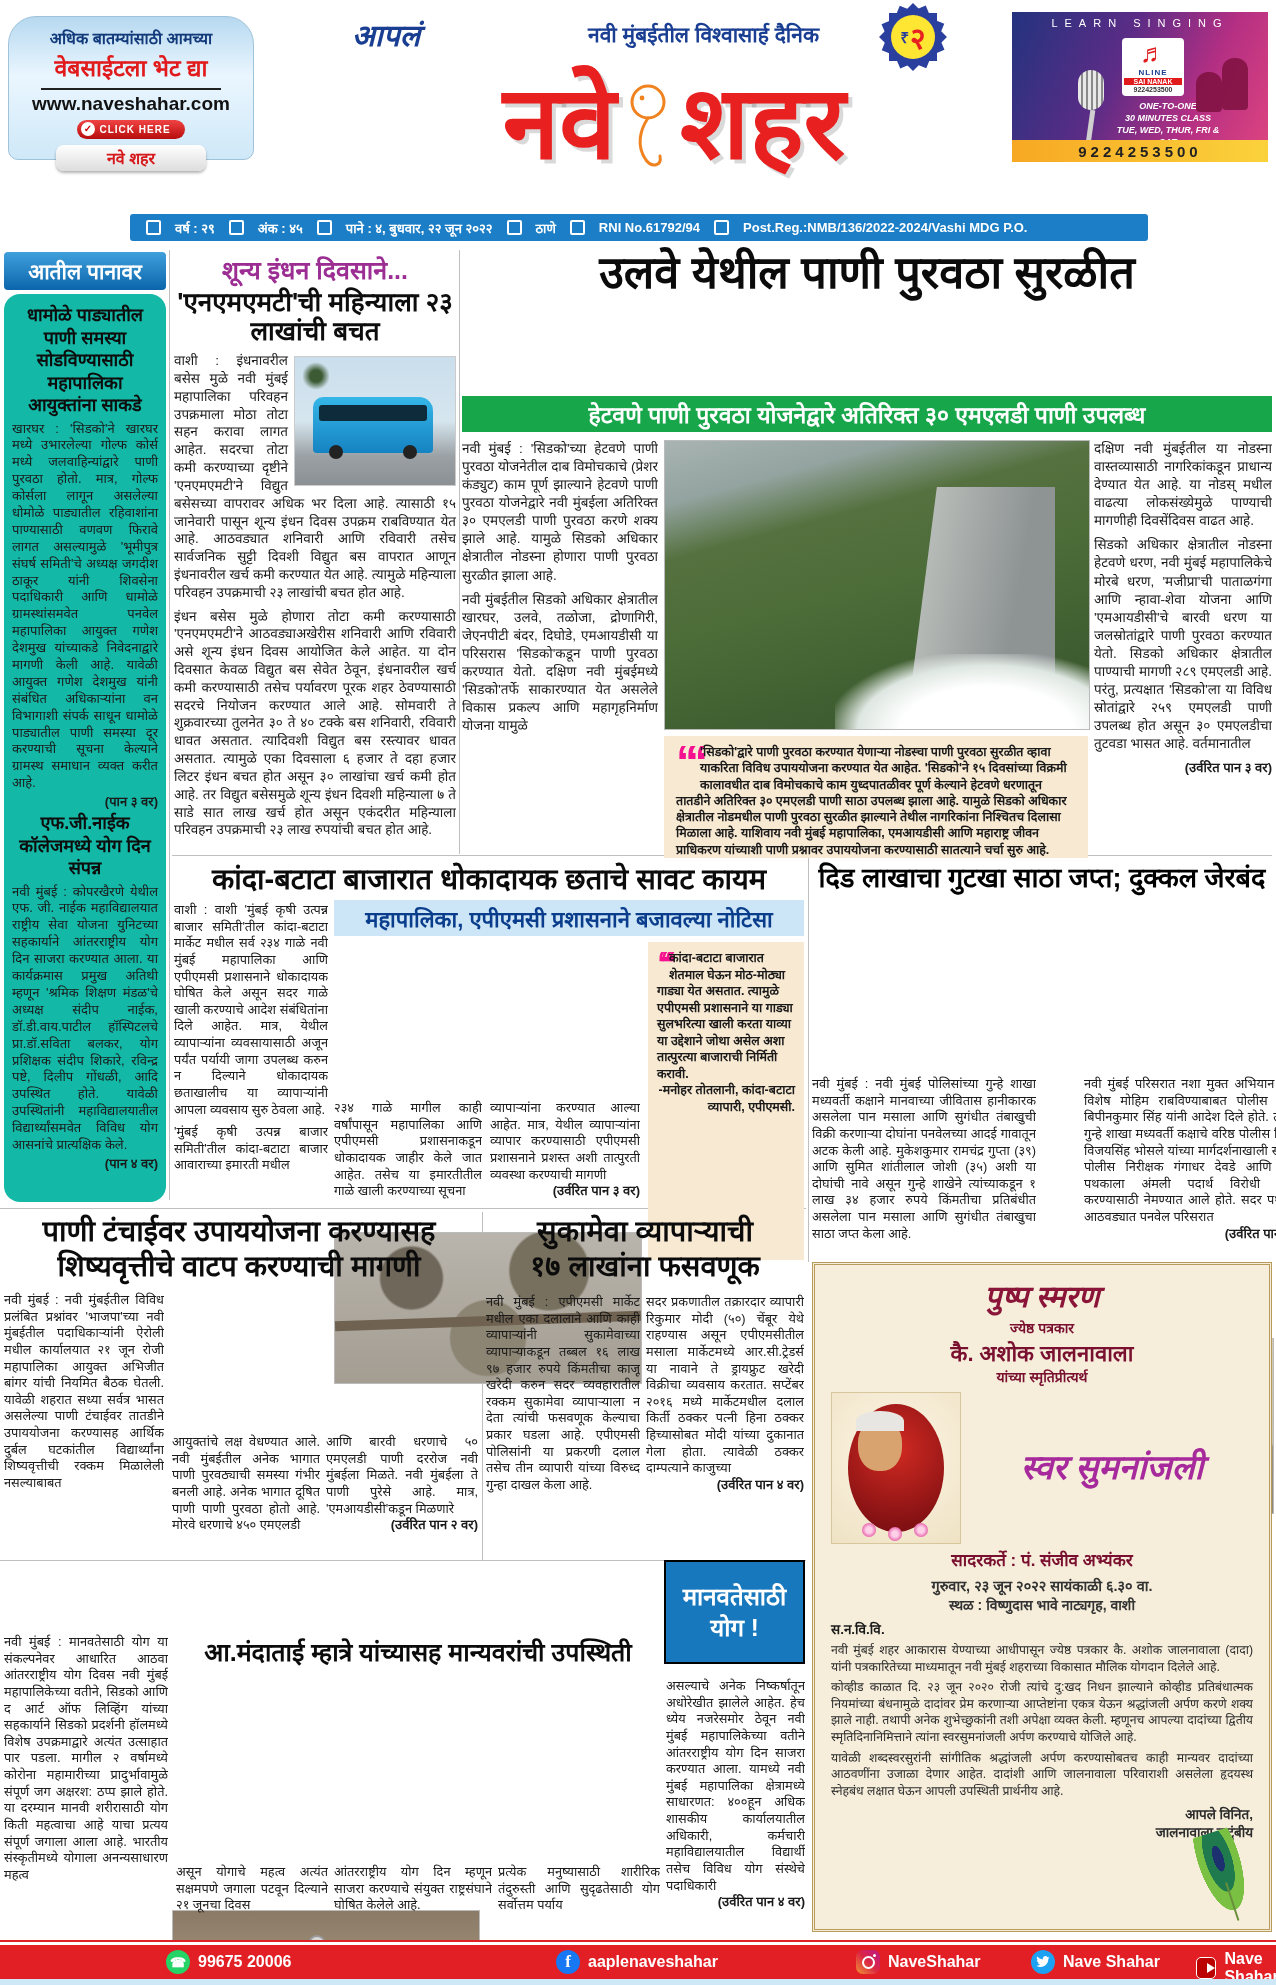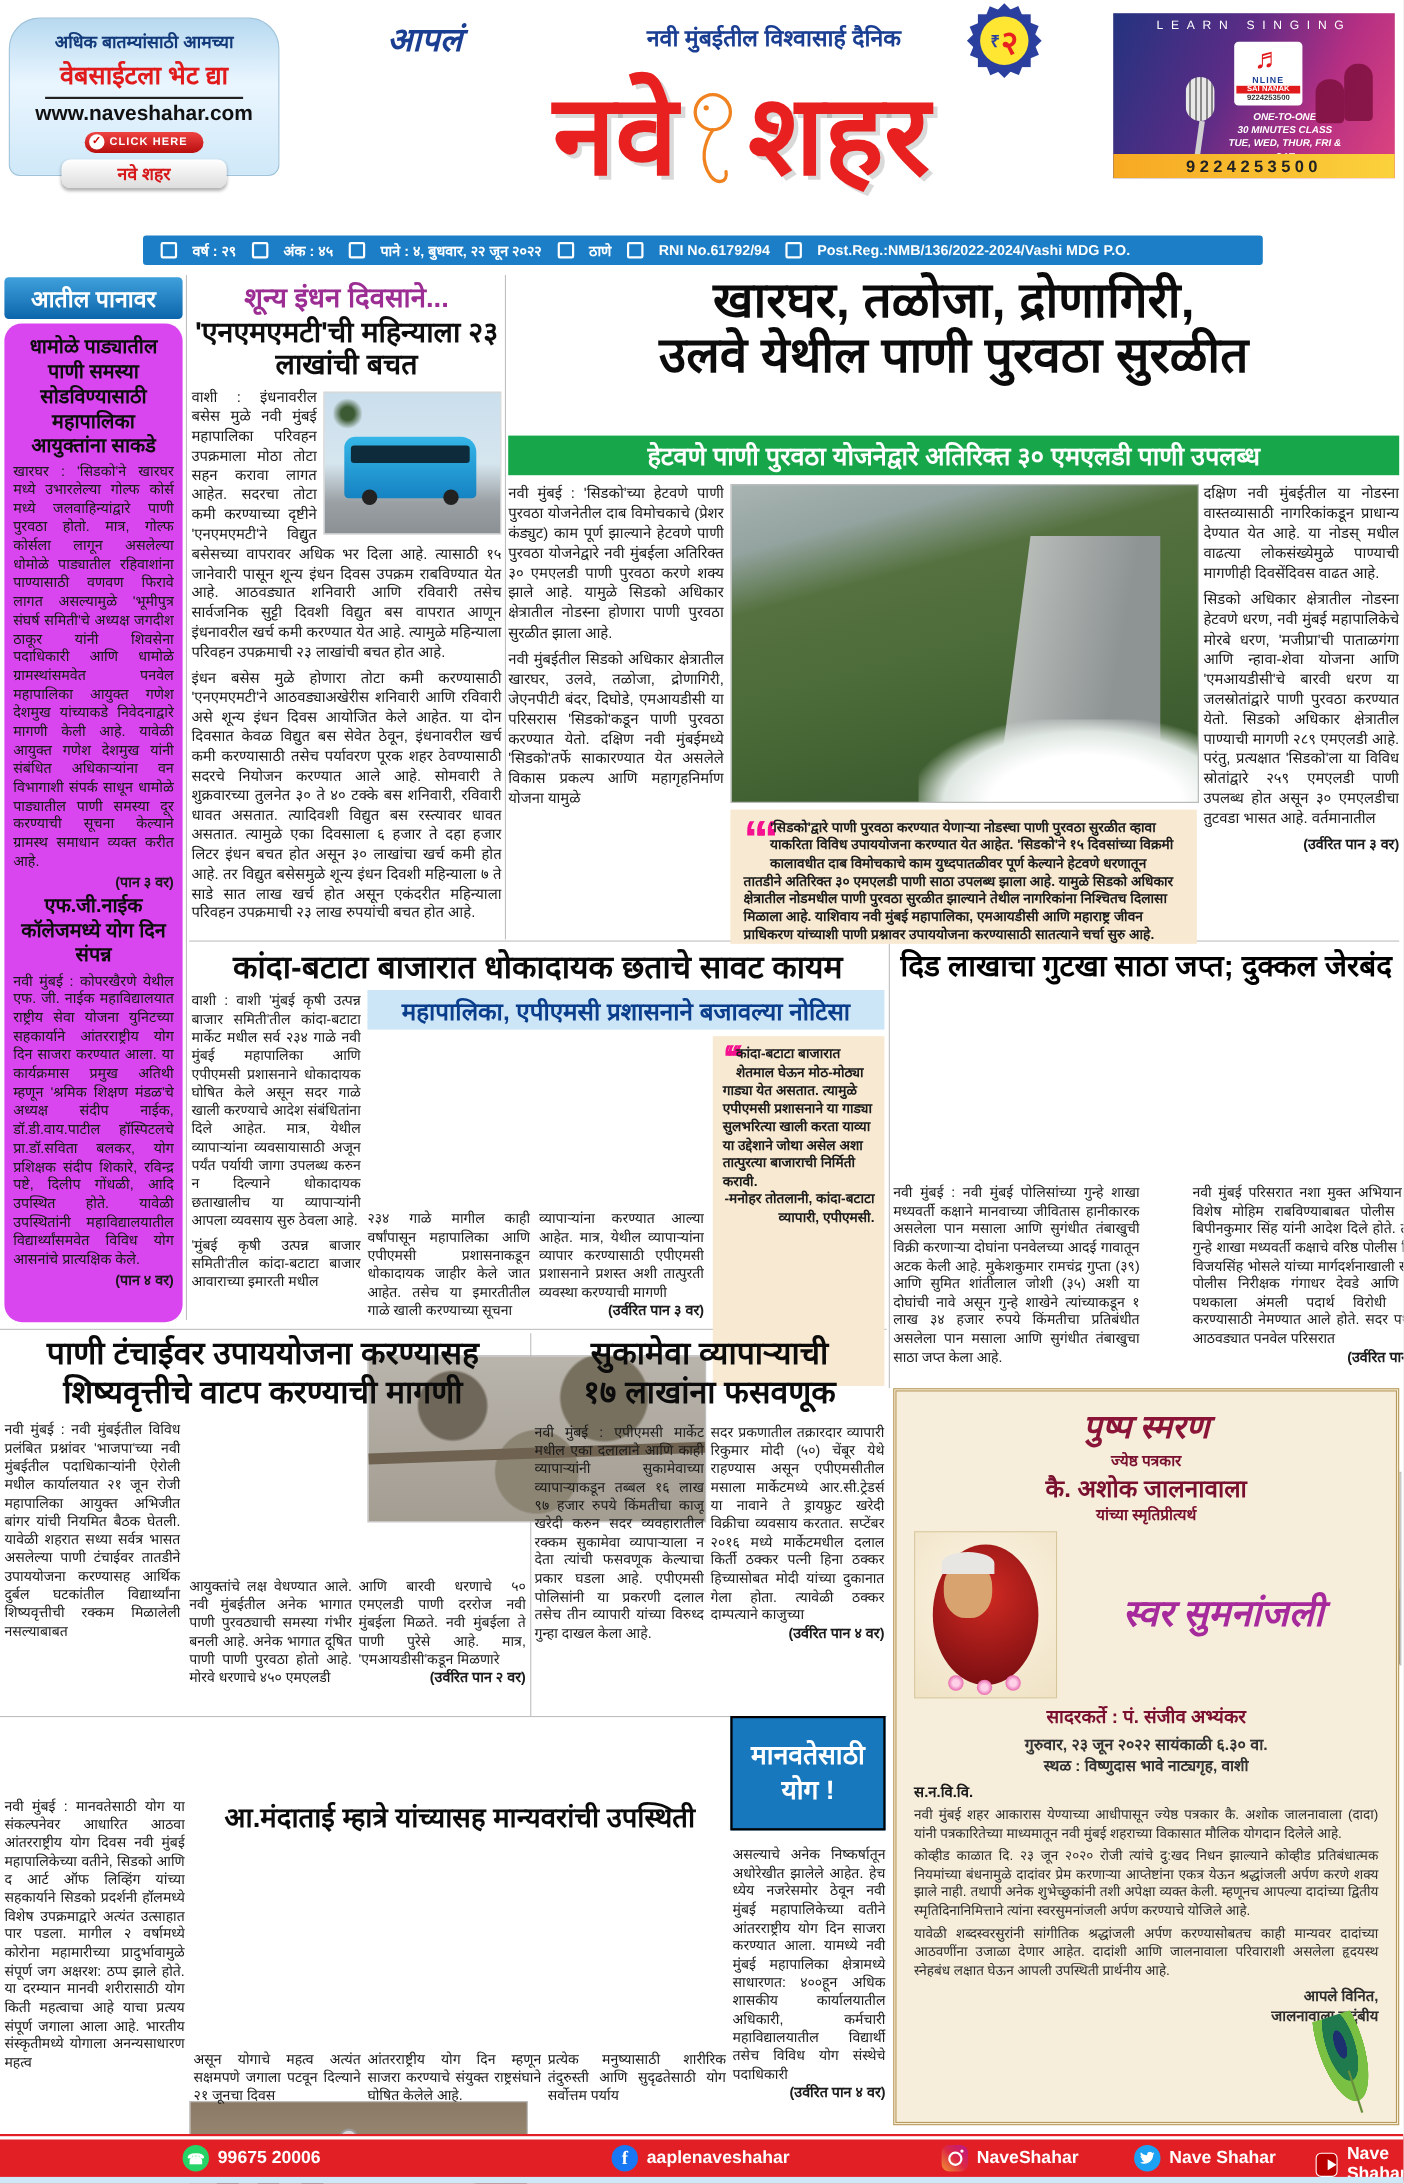--- a/index.html
+++ b/index.html
@@ -55,21 +55,21 @@
   
   .dateline{left:130px;top:214px;width:1018px;height:27px;background:#1b7ec6;border-radius:3px;
        display:flex;align-items:center;gap:14px;padding:0 16px;box-sizing:border-box;color:#fff;font-size:13px;font-weight:700;}
   .cal{width:11px;height:11px;border:2px solid #fff;border-radius:2px;background:transparent;flex:none;}
   
   .vline{width:1px;background:#bfbfbf;}
   .hline{height:1px;background:#bfbfbf;}
   
   .sbHead{left:4px;top:252px;width:162px;height:38px;background:linear-gradient(180deg,#3fa0dc,#0c65ab);
        color:#fff;font-size:21px;font-weight:800;display:flex;align-items:center;justify-content:center;border-radius:4px;}
-  .sbBox{left:4px;top:294px;width:162px;height:908px;background:#d946ef;border-radius:16px;padding:8px 8px;box-sizing:border-box;}
+  .sbBox{left:4px;top:294px;width:162px;height:908px;background:#14b8a6;border-radius:16px;padding:8px 8px;box-sizing:border-box;}
   .sbBox h3{margin:2px 0 4px;font-size:18px;line-height:1.25;text-align:center;color:#0d0d0d;}
   .sbBox .bd{font-size:13px;line-height:1.3;}
   .jump{text-align:right;font-weight:700;font-size:13px;}
   
   .nmmt{left:174px;top:252px;width:282px;height:600px;}
   .kicker{color:#9b2d93;font-size:25px;font-weight:800;text-align:center;}
   .nmmt h2{margin:2px 0 6px;font-size:26px;line-height:1.12;text-align:center;color:#0d0d0d;}
   .nmmt .bd{font-size:13.5px;line-height:1.32;}
   .busphoto{float:right;width:160px;height:128px;margin:4px 0 4px 6px;background:linear-gradient(180deg,#c7dcebf0 0%,#d6e6ef 50%,#9aa0a4 78%,#8a9094 100%);position:relative;border:1px solid #ccc;}
   .busphoto .palm{position:absolute;left:8px;top:4px;width:26px;height:30px;background:radial-gradient(circle,#3c5a33 30%,transparent 70%);}
@@ -282,21 +282,20 @@
         <div class="bus"></div>
         <div class="wheel" style="left:34px;"></div>
         <div class="wheel" style="left:108px;"></div>
       </div>
       <p>वाशी : इंधनावरील बसेस मुळे नवी मुंबई महापालिका परिवहन उपक्रमाला मोठा तोटा सहन करावा लागत आहेत. सदरचा तोटा कमी करण्याच्या दृष्टीने 'एनएमएमटी'ने विद्युत बसेसच्या वापरावर अधिक भर दिला आहे. त्यासाठी १५ जानेवारी पासून शून्य इंधन दिवस उपक्रम राबविण्यात येत आहे. आठवड्यात शनिवारी आणि रविवारी तसेच सार्वजनिक सुट्टी दिवशी विद्युत बस वापरात आणून इंधनावरील खर्च कमी करण्यात येत आहे. त्यामुळे महिन्याला परिवहन उपक्रमाची २३ लाखांची बचत होत आहे.</p>
       <p>इंधन बसेस मुळे होणारा तोटा कमी करण्यासाठी 'एनएमएमटी'ने आठवड्याअखेरीस शनिवारी आणि रविवारी असे शून्य इंधन दिवस आयोजित केले आहेत. या दोन दिवसात केवळ विद्युत बस सेवेत ठेवून, इंधनावरील खर्च कमी करण्यासाठी तसेच पर्यावरण पूरक शहर ठेवण्यासाठी सदरचे नियोजन करण्यात आले आहे. सोमवारी ते शुक्रवारच्या तुलनेत ३० ते ४० टक्के बस शनिवारी, रविवारी धावत असतात. त्यादिवशी विद्युत बस रस्त्यावर धावत असतात. त्यामुळे एका दिवसाला ६ हजार ते दहा हजार लिटर इंधन बचत होत असून ३० लाखांचा खर्च कमी होत आहे. तर विद्युत बसेसमुळे शून्य इंधन दिवशी महिन्याला ७ ते साडे सात लाख खर्च होत असून एकंदरीत महिन्याला परिवहन उपक्रमाची २३ लाख रुपयांची बचत होत आहे.</p>
     </div>
   </div>
 
   <div class="abs mainHead">
-    <div>खारघर, तळोजा, द्रोणागिरी,</div>
     <div>उलवे येथील पाणी पुरवठा सुरळीत</div>
   </div>
   <div class="abs greenbar">हेटवणे पाणी पुरवठा योजनेद्वारे अतिरिक्त ३० एमएलडी पाणी उपलब्ध</div>
 
   <div class="abs mcol1 just clip">
     <p>नवी मुंबई : 'सिडको'च्या हेटवणे पाणी पुरवठा योजनेतील दाब विमोचकाचे (प्रेशर कंड्युट) काम पूर्ण झाल्याने हेटवणे पाणी पुरवठा योजनेद्वारे नवी मुंबईला अतिरिक्त ३० एमएलडी पाणी पुरवठा करणे शक्य झाले आहे. यामुळे सिडको अधिकार क्षेत्रातील नोडस्ना होणारा पाणी पुरवठा सुरळीत झाला आहे.</p>
     <p>नवी मुंबईतील सिडको अधिकार क्षेत्रातील खारघर, उलवे, तळोजा, द्रोणागिरी, जेएनपीटी बंदर, दिघोडे, एमआयडीसी या परिसरास 'सिडको'कडून पाणी पुरवठा करण्यात येतो. दक्षिण नवी मुंबईमध्ये 'सिडको'तर्फे साकारण्यात येत असलेले विकास प्रकल्प आणि महागृहनिर्माण योजना यामुळे</p>
   </div>
 
   <div class="abs damphoto">

